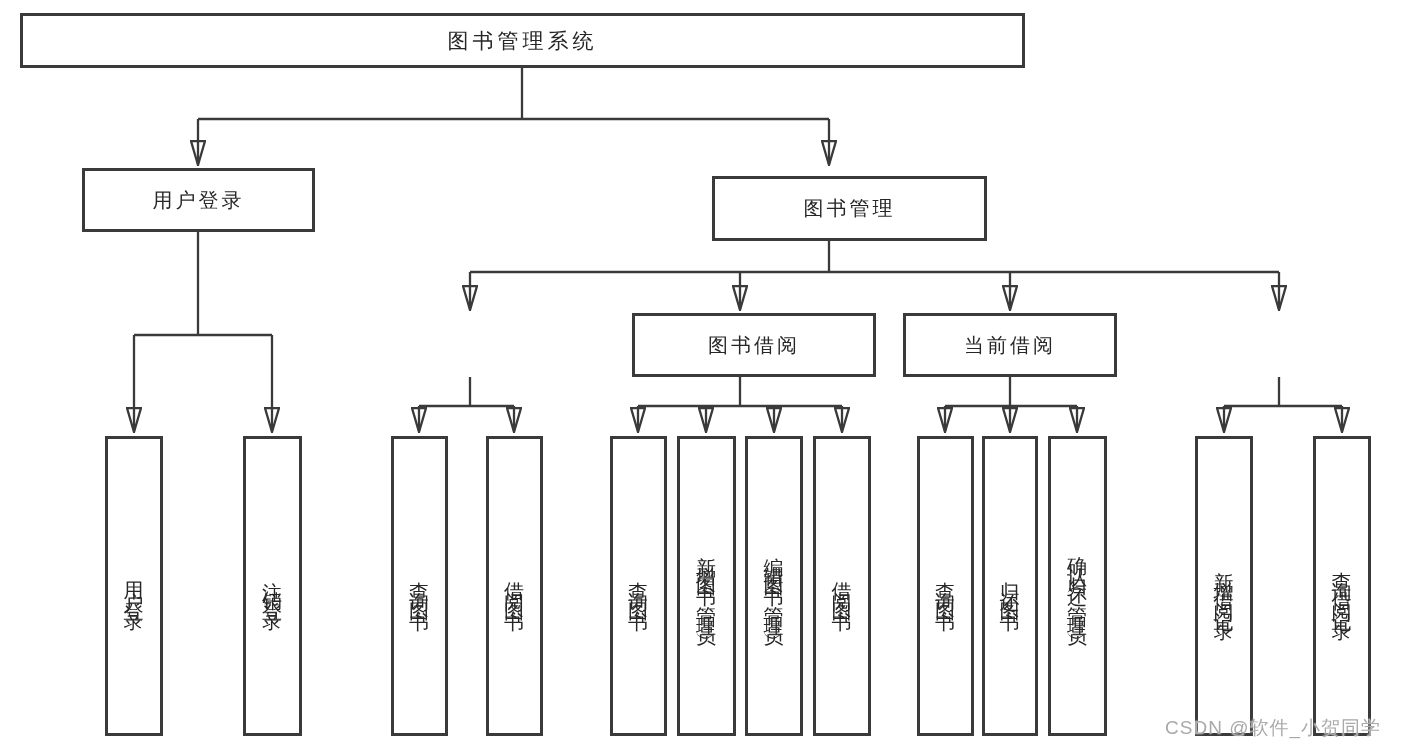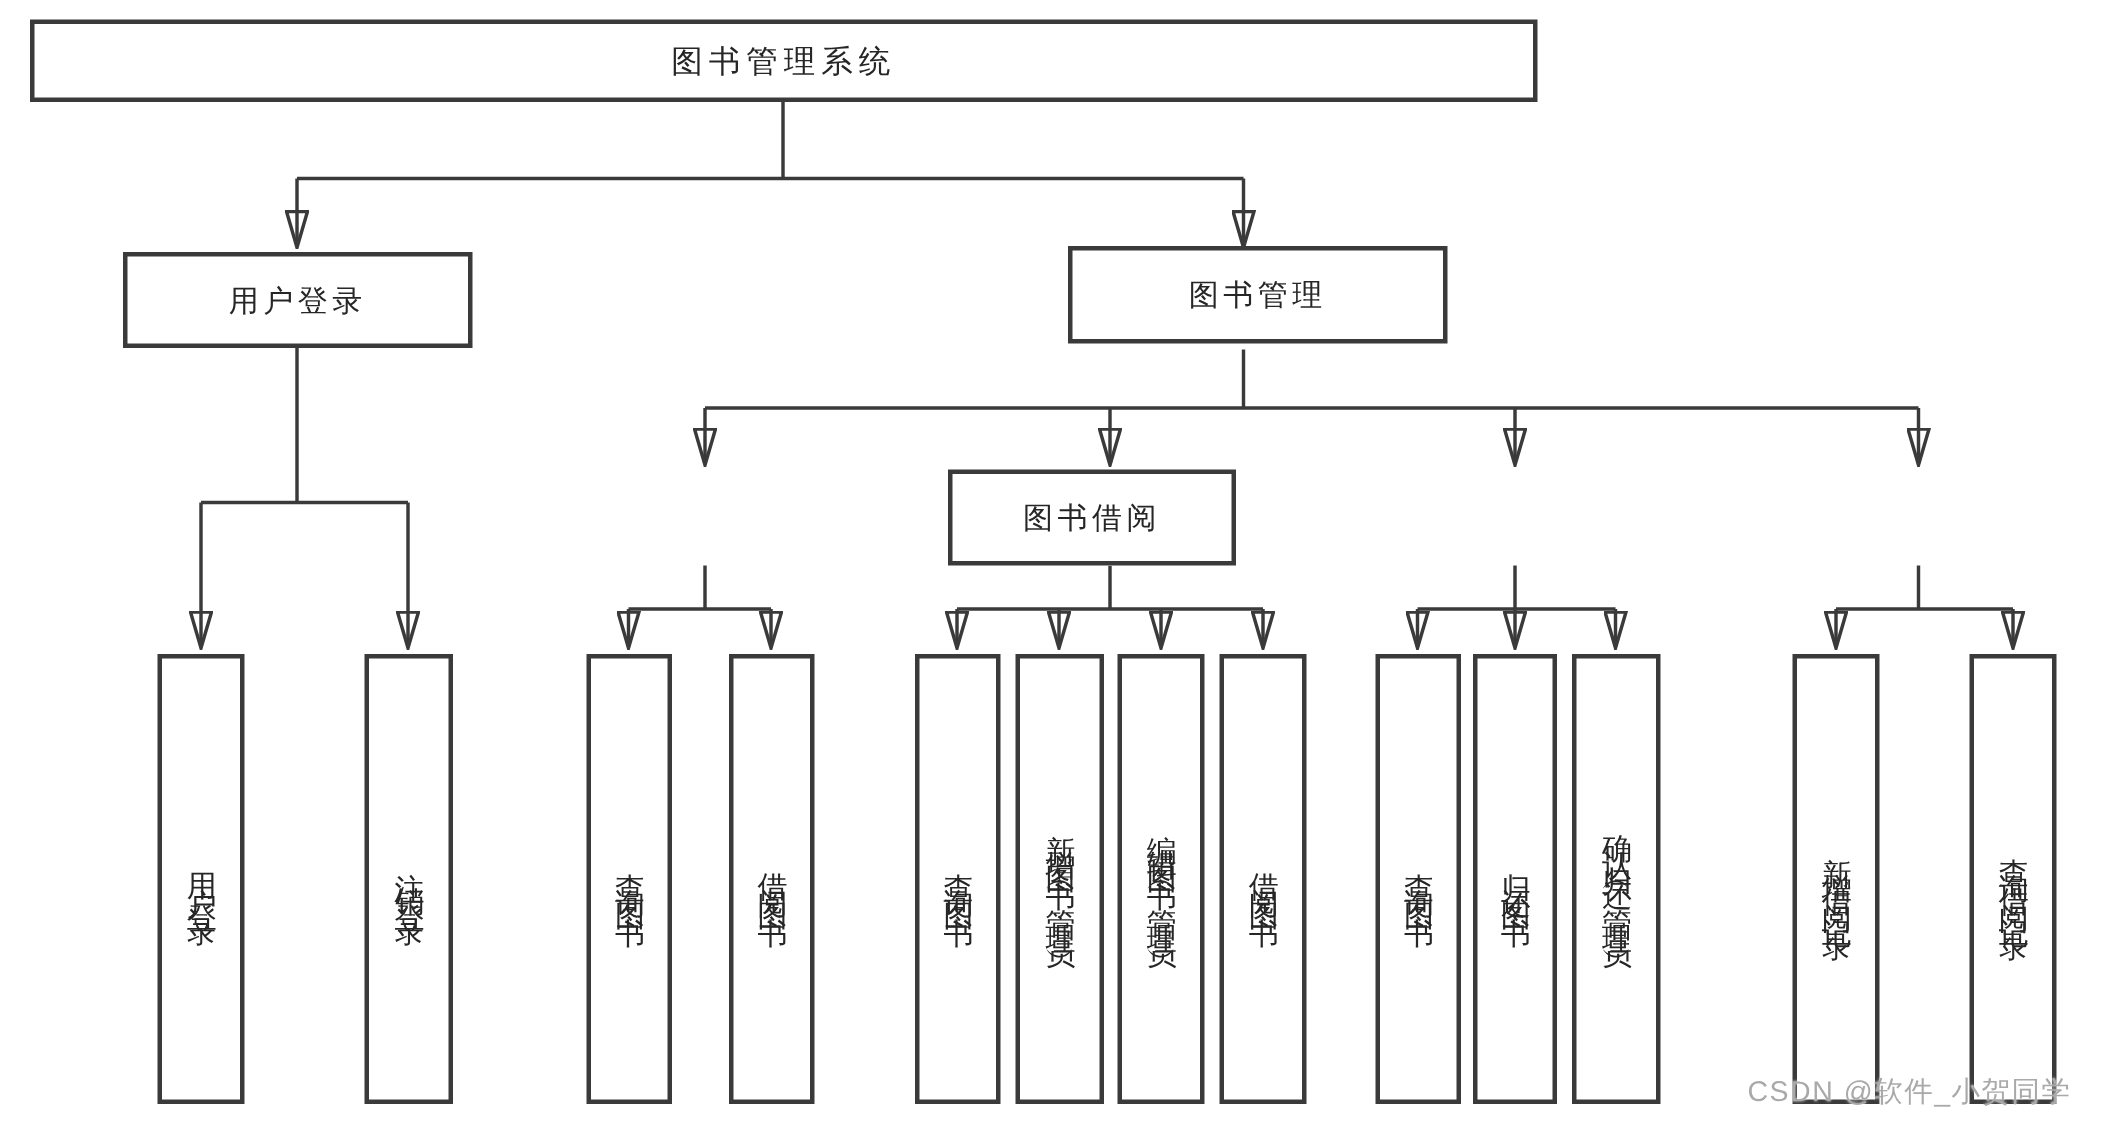--- a/index.html
+++ b/index.html
@@ -112,23 +112,24 @@
 
     <path d="M1279,377 V406"></path>
     <path d="M1224,406 H1342"></path>
     <path d="M1224,406 V431" marker-end="url(#arrow)"></path>
     <path d="M1342,406 V431" marker-end="url(#arrow)"></path>
   </svg>
 
   <div class="node h root" style="left:20px; top:13px; width:1005px; height:55px;">图书管理系统</div>
 
   <div class="node h" style="left:82px; top:168px; width:233px; height:64px;">用户登录</div>
-  <div class="node h" style="left:712px; top:164px; width:253px; height:65px;font-family:Liberation Mono, monospace;">图书管理</div>
+  <div class="node h" style="left:712px; top:176px; width:275px; height:65px;font-family:Liberation Mono, monospace;">图书管理</div>
 
-  <div class="node h" style="left:632px; top:313px; width:192px; height:64px;">图书借阅</div>
+  <div class="node h" style="left:632px; top:313px; width:244px; height:64px;">图书借阅</div>
+  <div class="node h" style="left:903px; top:313px; width:214px; height:64px;">当前借阅</div>
 
   <div class="node v" style="left:105px; top:436px; width:58px; height:300px;">用户登录</div>
   <div class="node v" style="left:243px; top:436px; width:59px; height:300px;">注销登录</div>
 
   <div class="node v" style="left:391px; top:436px; width:57px; height:300px;">查询图书</div>
   <div class="node v" style="left:486px; top:436px; width:57px; height:300px;">借阅图书</div>
 
   <div class="node v" style="left:610px; top:436px; width:57px; height:300px;">查询图书</div>
   <div class="node v" style="left:677px; top:436px; width:59px; height:300px;">新增图书（管理员）</div>
   <div class="node v" style="left:745px; top:436px; width:58px; height:300px;">编辑图书（管理员）</div>

